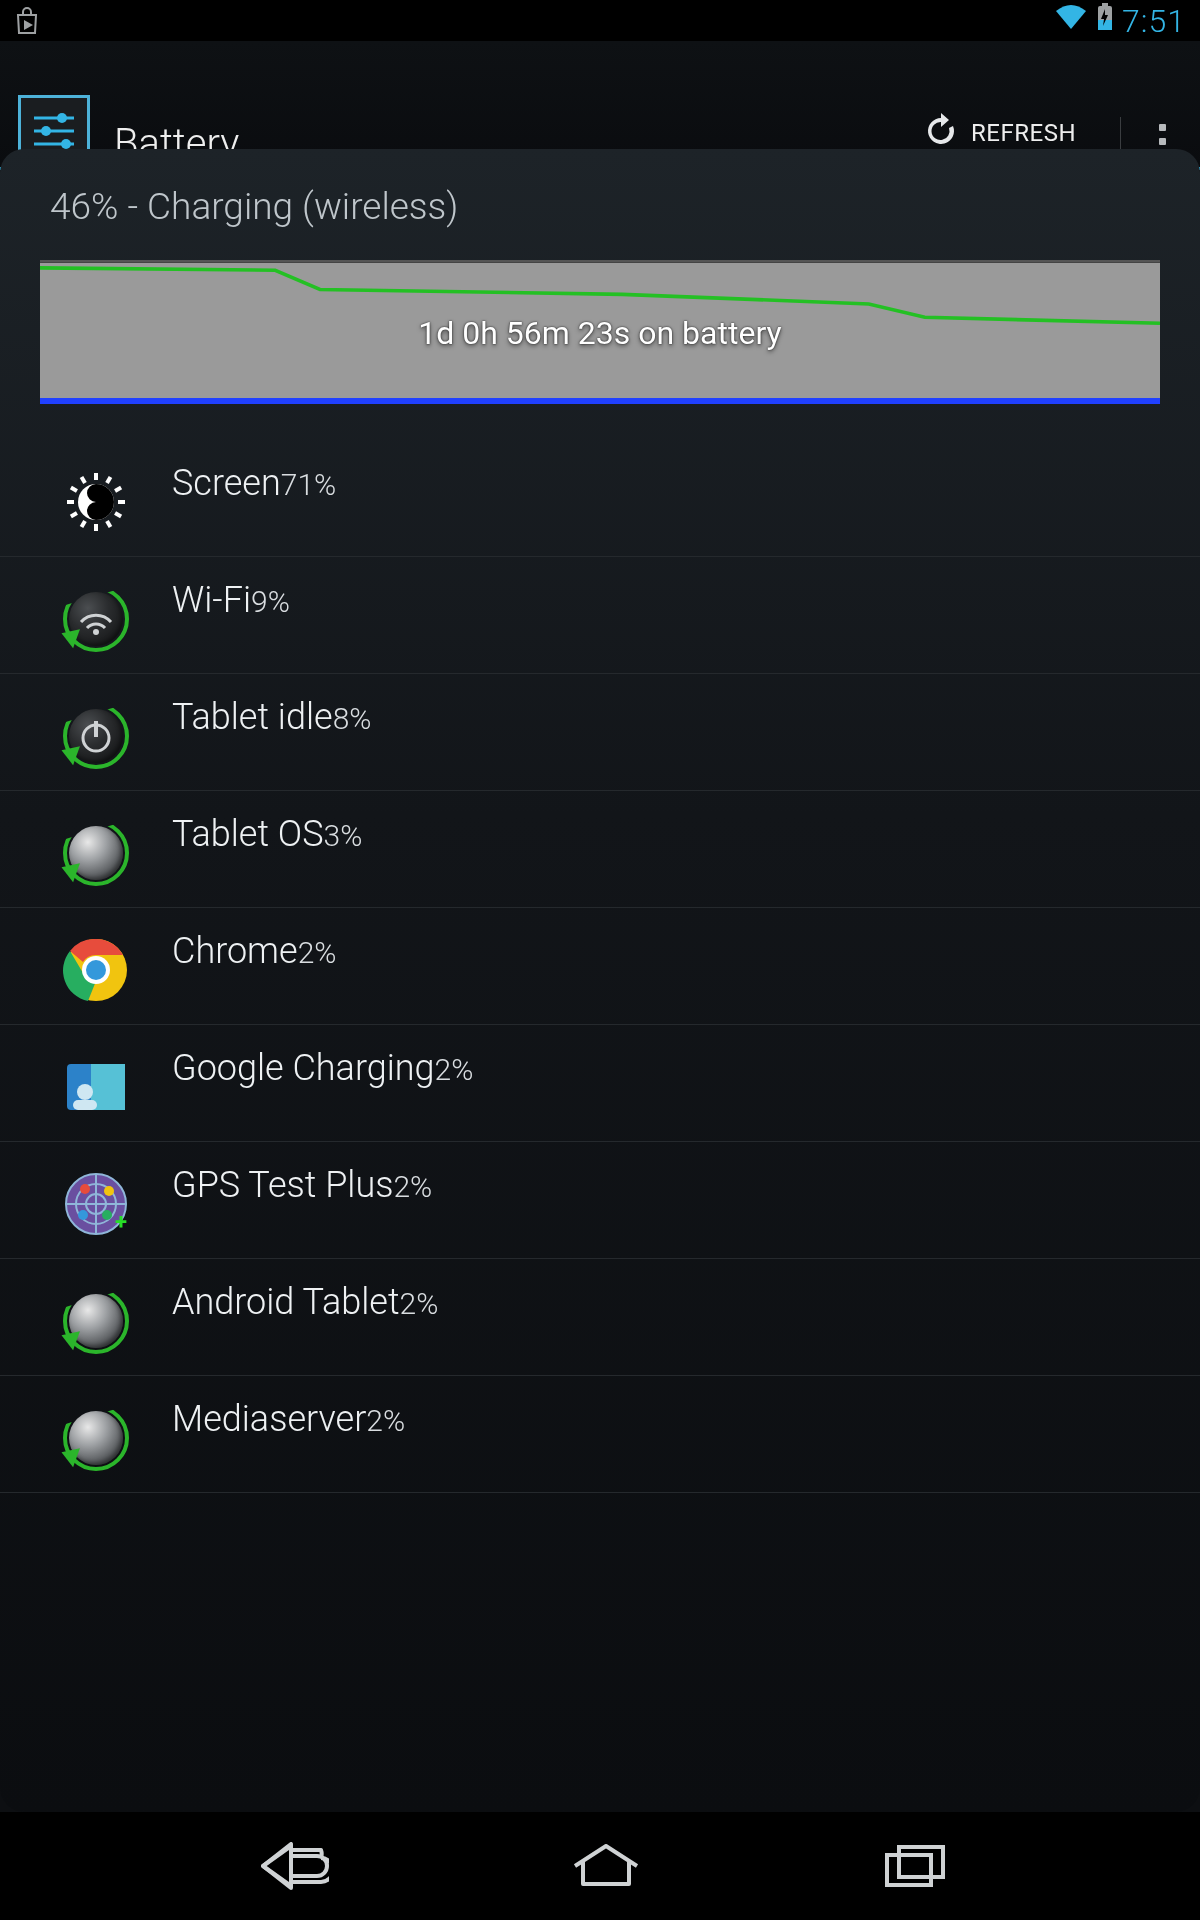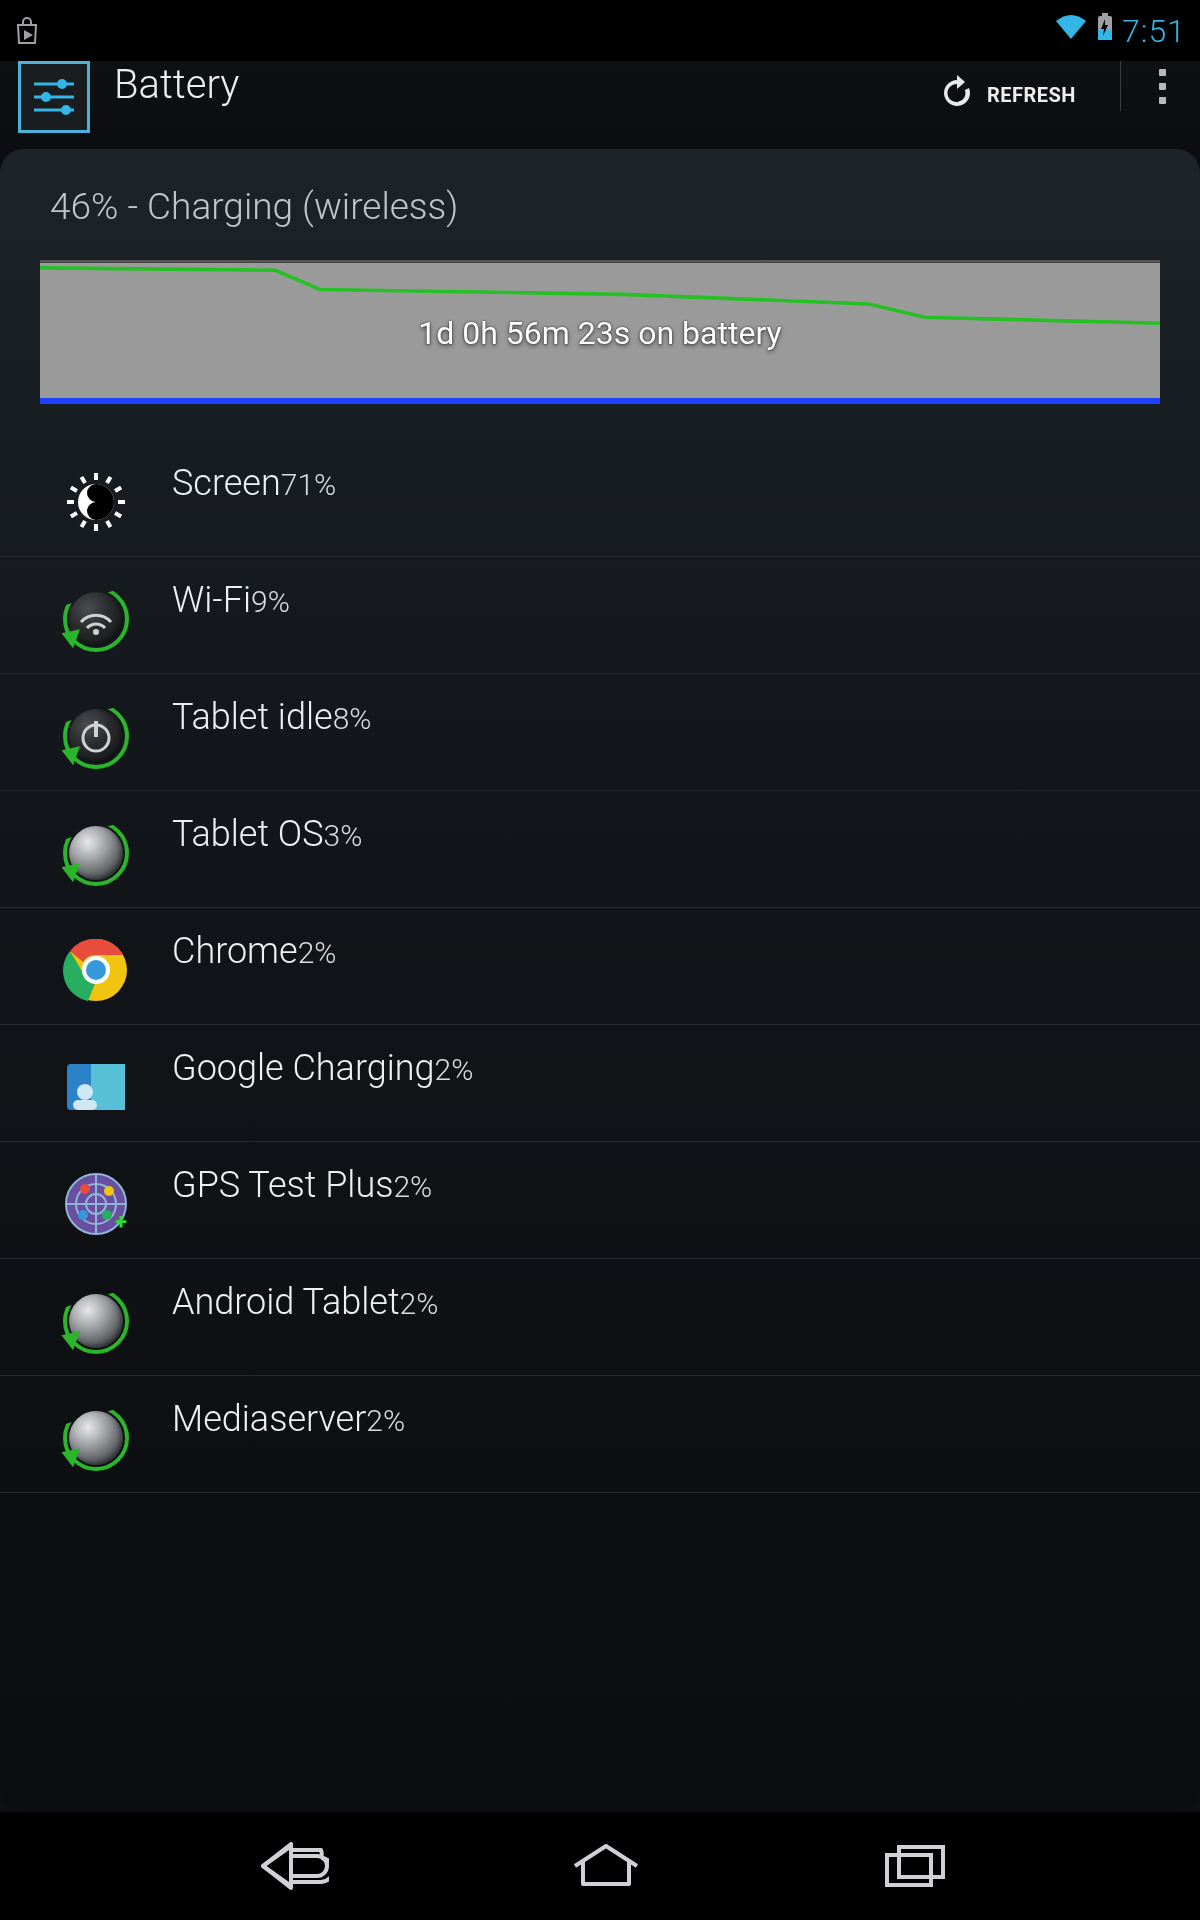--- a/index.html
+++ b/index.html
@@ -1,32 +1,32 @@
 <!DOCTYPE html>
 <html><head>
 <meta charset="utf-8">
 <style>
   * { box-sizing: border-box; margin: 0; padding: 0; }
   html, body { width: 1200px; height: 1920px; background: #000; font-family: Roboto, "Helvetica Neue", Arial, sans-serif; color: #fff; overflow: hidden; }
   .frame { width: 1200px; height: 1920px; background: #0d0f12; position: relative; }
 
   
-  .statusbar { height: 61px; background: #000; display: flex; align-items: center; justify-content: space-between; padding: 0 14px; }
+  .statusbar { height: 41px; background: #000; display: flex; align-items: center; justify-content: space-between; padding: 0 14px; }
   .statusbar-left { display: flex; align-items: center; gap: 10px; }
   .statusbar-right { display: flex; align-items: center; gap: 8px; color: #33b5e5; font-size: 30px; }
   .bag-icon { width: 26px; height: 30px; position: relative; }
   .bag-icon svg { display:block; }
   .clock { color: #33b5e5; font-size: 32px; letter-spacing: 1px; font-weight: 300; }
 
   
-  .actionbar { height: 129px; background: linear-gradient(#0e1114,#0a0c0f); display: flex; align-items: flex-start; padding: 0 18px; border-bottom: 3px solid #33b5e5; }
+  .actionbar { height: 129px; background: linear-gradient(#0e1114,#0a0c0f); display: flex; align-items: flex-end; padding: 0 18px; border-bottom: 3px solid #33b5e5; }
   .settings-icon { width: 72px; height: 72px; background: #1a1d20; border: 3px solid #4db2d9; display: flex; align-items: center; justify-content: center; margin-right: 24px; }
   .actionbar-title { font-size: 40px; font-weight: 300; color: #eee; flex: 1; }
   .refresh-btn { display: flex; align-items: center; gap: 12px; color: #eee; padding: 14px 22px; cursor: pointer; }
-  .refresh-btn-label { font-size: 20px; font-weight: 700; letter-spacing: 0.5px; }
+  .refresh-btn-label { font-size: 24px; font-weight: 400; letter-spacing: 0.5px; }
   .divider-v { width: 1px; height: 50px; background: #3a3d40; margin: 0 22px; }
   .overflow { padding: 8px 16px; cursor: pointer; display: flex; flex-direction: column; gap: 7px; align-items: center; }
   .overflow span { width: 7px; height: 7px; background: #b7babd; border-radius: 1px; }
 
   
   .content { position: absolute; top: 149px; left: 0; right: 0; bottom: 108px; background: linear-gradient(#1d2328 0%, #121519 40%, #0b0d10 100%); padding-top: 36px; border-radius: 24px; }
 
   .battery-summary { padding: 0 50px 22px 50px; color: #bfc6cb; font-size: 37px; font-weight: 300; }
 
   

